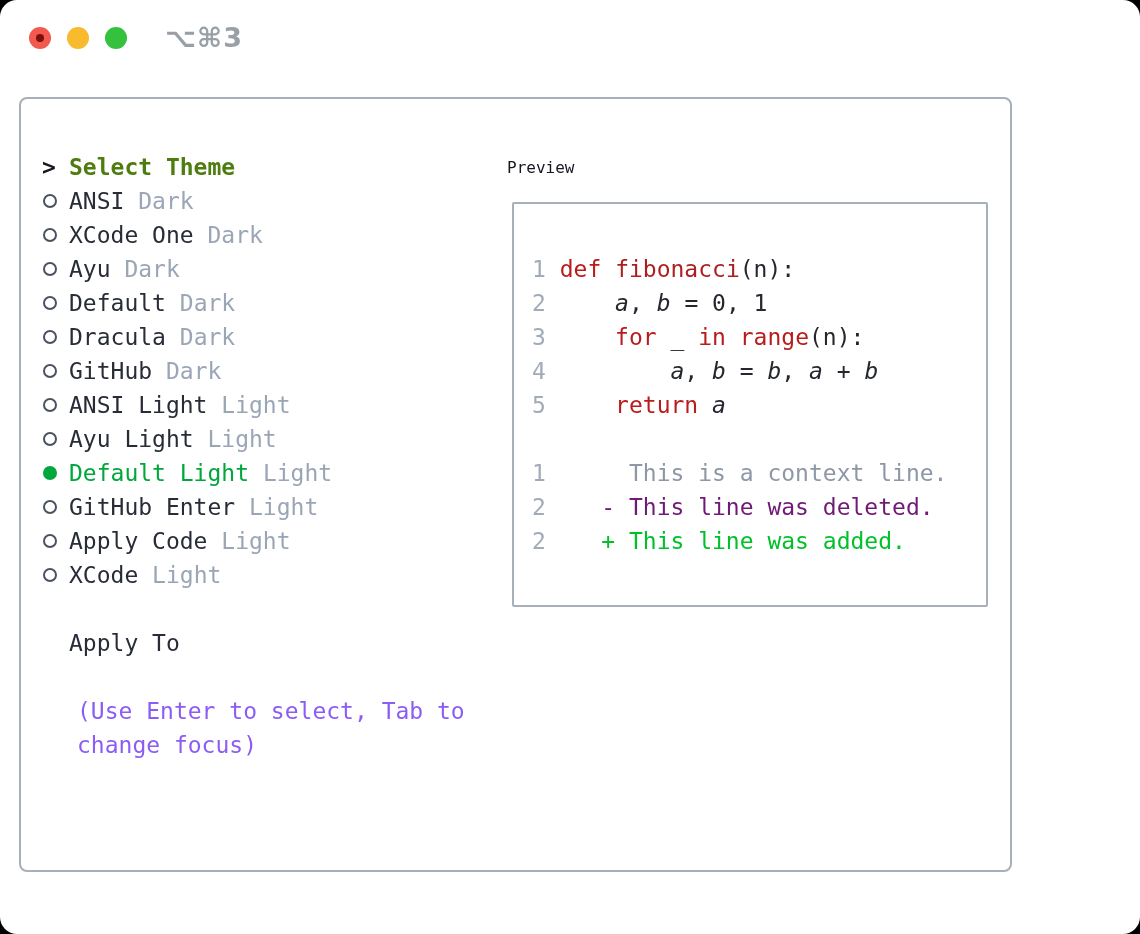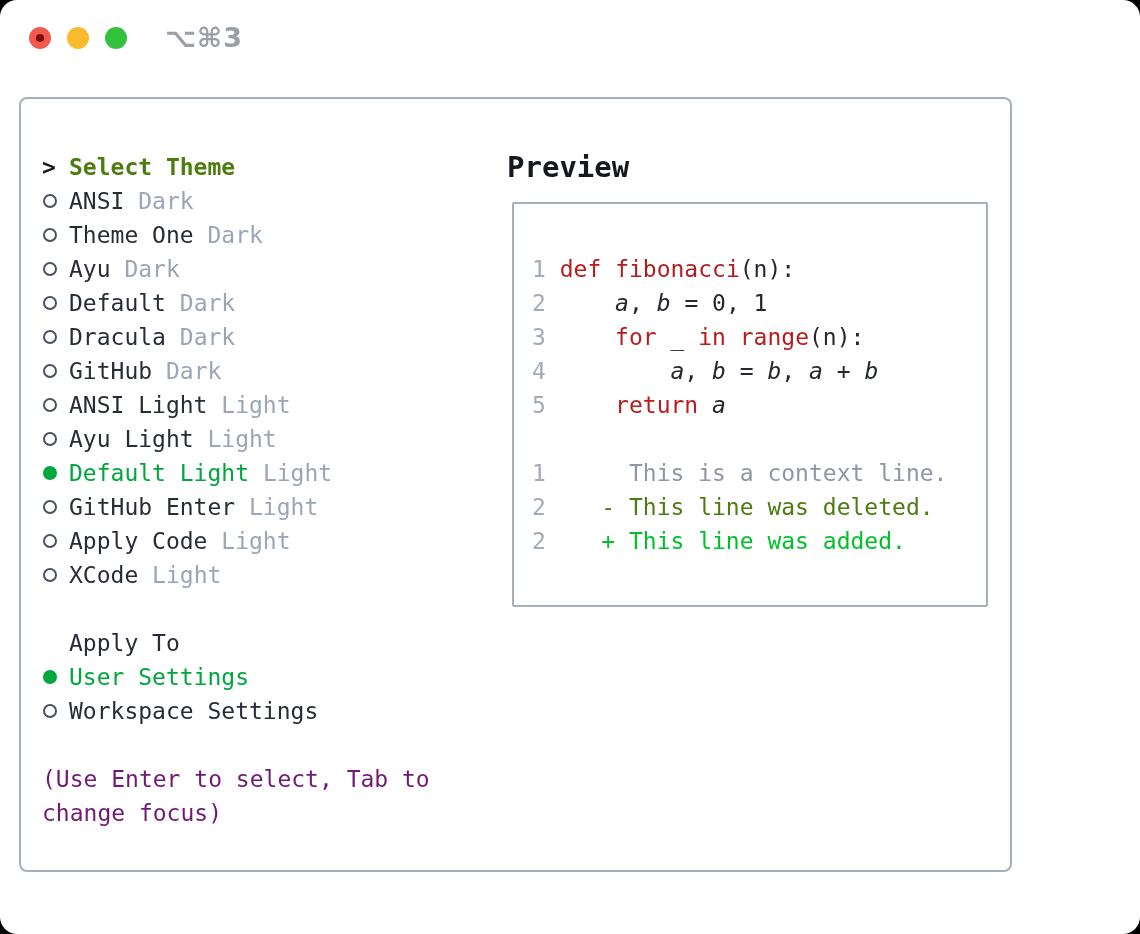--- a/index.html
+++ b/index.html
@@ -23,35 +23,35 @@
   .left-col{position:absolute;left:21px;top:51px;font-size:23px;color:#272c36;}
   .row{height:34px;display:flex;align-items:center;white-space:pre;}
   .slot{display:inline-flex;width:27px;justify-content:flex-start;align-items:center;flex:0 0 27px;}
   .prompt{font-weight:bold;color:#15181f;}
   .radio{width:14px;height:14px;border:2px solid #4a5261;border-radius:50%;box-sizing:border-box;margin-left:1px;}
   .radio.sel{border-color:#00a73c;background:#00a73c;}
   .hdr{font-weight:bold;color:#4d7c0f;}
   .variant{color:#9aa5b6;}
   .selname{color:#00a73c;}
   .gap{height:34px;}
-  .help{color:#701a75;}
+  .help{color:#8b5cf6;margin-left:35px;}
 
   
   .preview-title{position:absolute;left:486px;top:51px;height:34px;display:flex;align-items:center;
-                 font-size:29px;font-weight:bold;color:#15181f;}
+                 font-size:16px;font-weight:normal;color:#15181f;}
   .preview-box{position:absolute;left:491px;top:103px;width:476px;height:405px;box-sizing:border-box;
                border:2px solid #a7b0ba;border-radius:2px;background:#fff;
                padding:48px 0 0 18px;font-size:23px;}
   .cl{height:34px;display:flex;align-items:center;white-space:pre;color:#24272e;}
   .ln{color:#a2abb9;}
   .kw{color:#b91c1c;}
   .fn{color:#ad1f1f;}
   .var{font-style:italic;}
   .ctx{color:#8d97a5;}
-  .del{color:#4d7c0f;}
+  .del{color:#701a75;}
   .add{color:#00c12a;}
 </style>
 </head>
 <body>
 
 <div class="window">
 
   <div class="titlebar">
     <div class="tl-dot tl-red">
         <div class="inner"></div>
@@ -64,44 +64,40 @@
   <div class="panel">
 
     <div class="left-col">
       <div class="row">
         <span class="slot"><span class="prompt">&gt;</span></span>
         <span class="hdr">Select Theme</span>
       </div>
 
       <div id="theme-list">
           <div class="row"><span class="slot"><span class="radio"></span></span><span class="">ANSI </span><span class="variant">Dark</span></div>
-          <div class="row"><span class="slot"><span class="radio"></span></span><span class="">Theme One </span><span class="variant">Dark</span></div>
+          <div class="row"><span class="slot"><span class="radio"></span></span><span class="">XCode One </span><span class="variant">Dark</span></div>
           <div class="row"><span class="slot"><span class="radio"></span></span><span class="">Ayu </span><span class="variant">Dark</span></div>
           <div class="row"><span class="slot"><span class="radio"></span></span><span class="">Default </span><span class="variant">Dark</span></div>
           <div class="row"><span class="slot"><span class="radio"></span></span><span class="">Dracula </span><span class="variant">Dark</span></div>
           <div class="row"><span class="slot"><span class="radio"></span></span><span class="">GitHub </span><span class="variant">Dark</span></div>
           <div class="row"><span class="slot"><span class="radio"></span></span><span class="">ANSI Light </span><span class="variant">Light</span></div>
           <div class="row"><span class="slot"><span class="radio"></span></span><span class="">Ayu Light </span><span class="variant">Light</span></div>
           <div class="row"><span class="slot"><span class="radio sel"></span></span><span class="selname">Default Light </span><span class="variant">Light</span></div>
           <div class="row"><span class="slot"><span class="radio"></span></span><span class="">GitHub Enter </span><span class="variant">Light</span></div>
           <div class="row"><span class="slot"><span class="radio"></span></span><span class="">Apply Code </span><span class="variant">Light</span></div>
           <div class="row"><span class="slot"><span class="radio"></span></span><span class="">XCode </span><span class="variant">Light</span></div>
         </div>
 
       <div class="gap"></div>
 
       <div class="row">
         <span class="slot"></span>
         <span>Apply To</span>
       </div>
 
-      <div id="apply-list">
-          <div class="row"><span class="slot"><span class="radio sel"></span></span><span class="selname">User Settings</span></div>
-          <div class="row"><span class="slot"><span class="radio"></span></span><span class="">Workspace Settings</span></div>
-        </div>
 
       <div class="gap"></div>
 
       <div id="help-lines">
           <div class="row help">(Use Enter to select, Tab to</div>
           <div class="row help">change focus)</div>
         </div>
     </div>
 
     <div class="preview-title">Preview</div>

